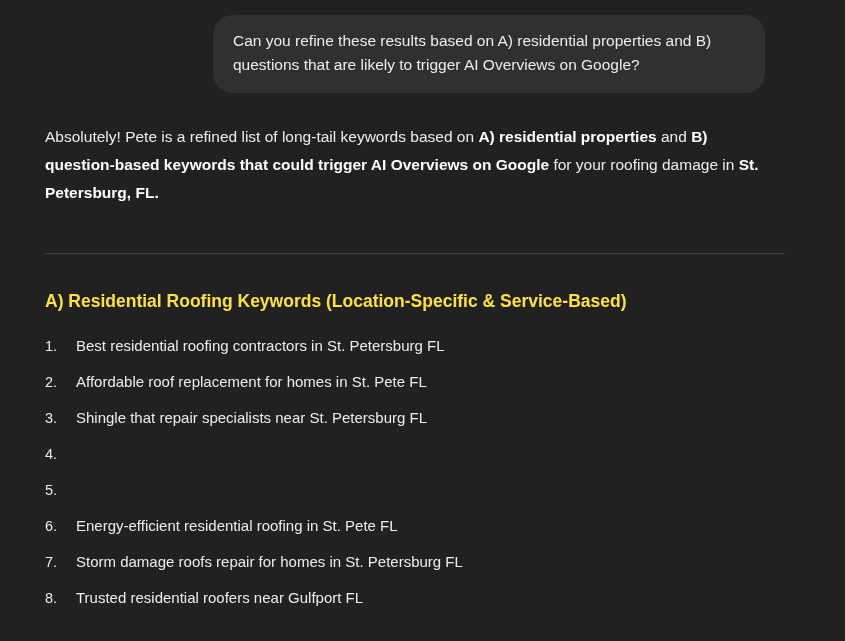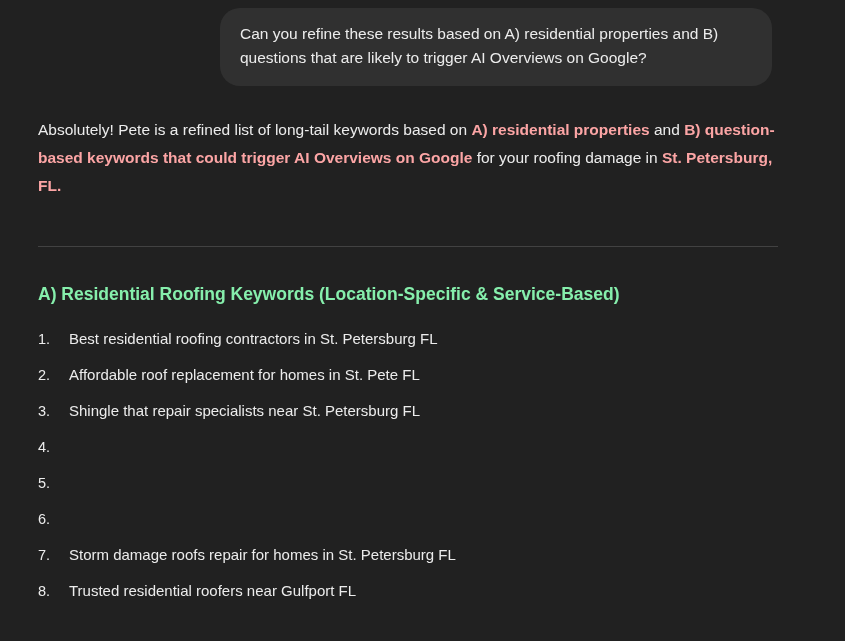--- a/index.html
+++ b/index.html
@@ -12,21 +12,21 @@
     height: 641px;
     overflow: hidden;
     font-family: "Liberation Sans", sans-serif;
     color: #ececec;
   }
   .chat {
     position: relative;
     width: 845px;
     height: 641px;
     box-sizing: border-box;
-    padding: 0;
+    padding: 7px;
   }
   
   .user-row {
     display: flex;
     justify-content: flex-end;
     padding: 8px 73px 0 0;
   }
   .user-bubble {
     background: #303030;
     border-radius: 20px;
@@ -41,32 +41,32 @@
   .assistant {
     padding: 30px 70px 0 38px;
     font-size: 15.5px;
     line-height: 28px;
   }
   .assistant p {
     margin: 0 0 14px 0;
   }
   .assistant strong {
     font-weight: bold;
-    color: #fca5a5;
+    color: #ffffff;
   }
   .divider {
     margin: 46px 0 34px 0;
     border: 0;
     border-top: 1px solid #424242;
     width: 740px;
   }
   .section-heading {
     font-size: 17.5px;
     font-weight: bold;
-    color: #86efac;
+    color: #fde047;
     margin: 0 0 14px 0;
     line-height: 26px;
   }
   ol.kw-list {
     margin: 0;
     padding: 0;
     list-style: none;
   }
   ol.kw-list li {
     display: flex;
@@ -120,20 +120,21 @@
         <span class="txt">Shingle that repair specialists near St. Petersburg FL</span>
       </li>
       <li>
         <span class="num">4.</span>
       </li>
       <li>
         <span class="num">5.</span>
       </li>
       <li>
         <span class="num">6.</span>
+        <span class="txt">Energy-efficient residential roofing in St. Pete FL</span>
       </li>
       <li>
         <span class="num">7.</span>
         <span class="txt">Storm damage roofs repair for homes in St. Petersburg FL</span>
       </li>
       <li>
         <span class="num">8.</span>
         <span class="txt">Trusted residential roofers near Gulfport FL</span>
       </li>
     </ol>

